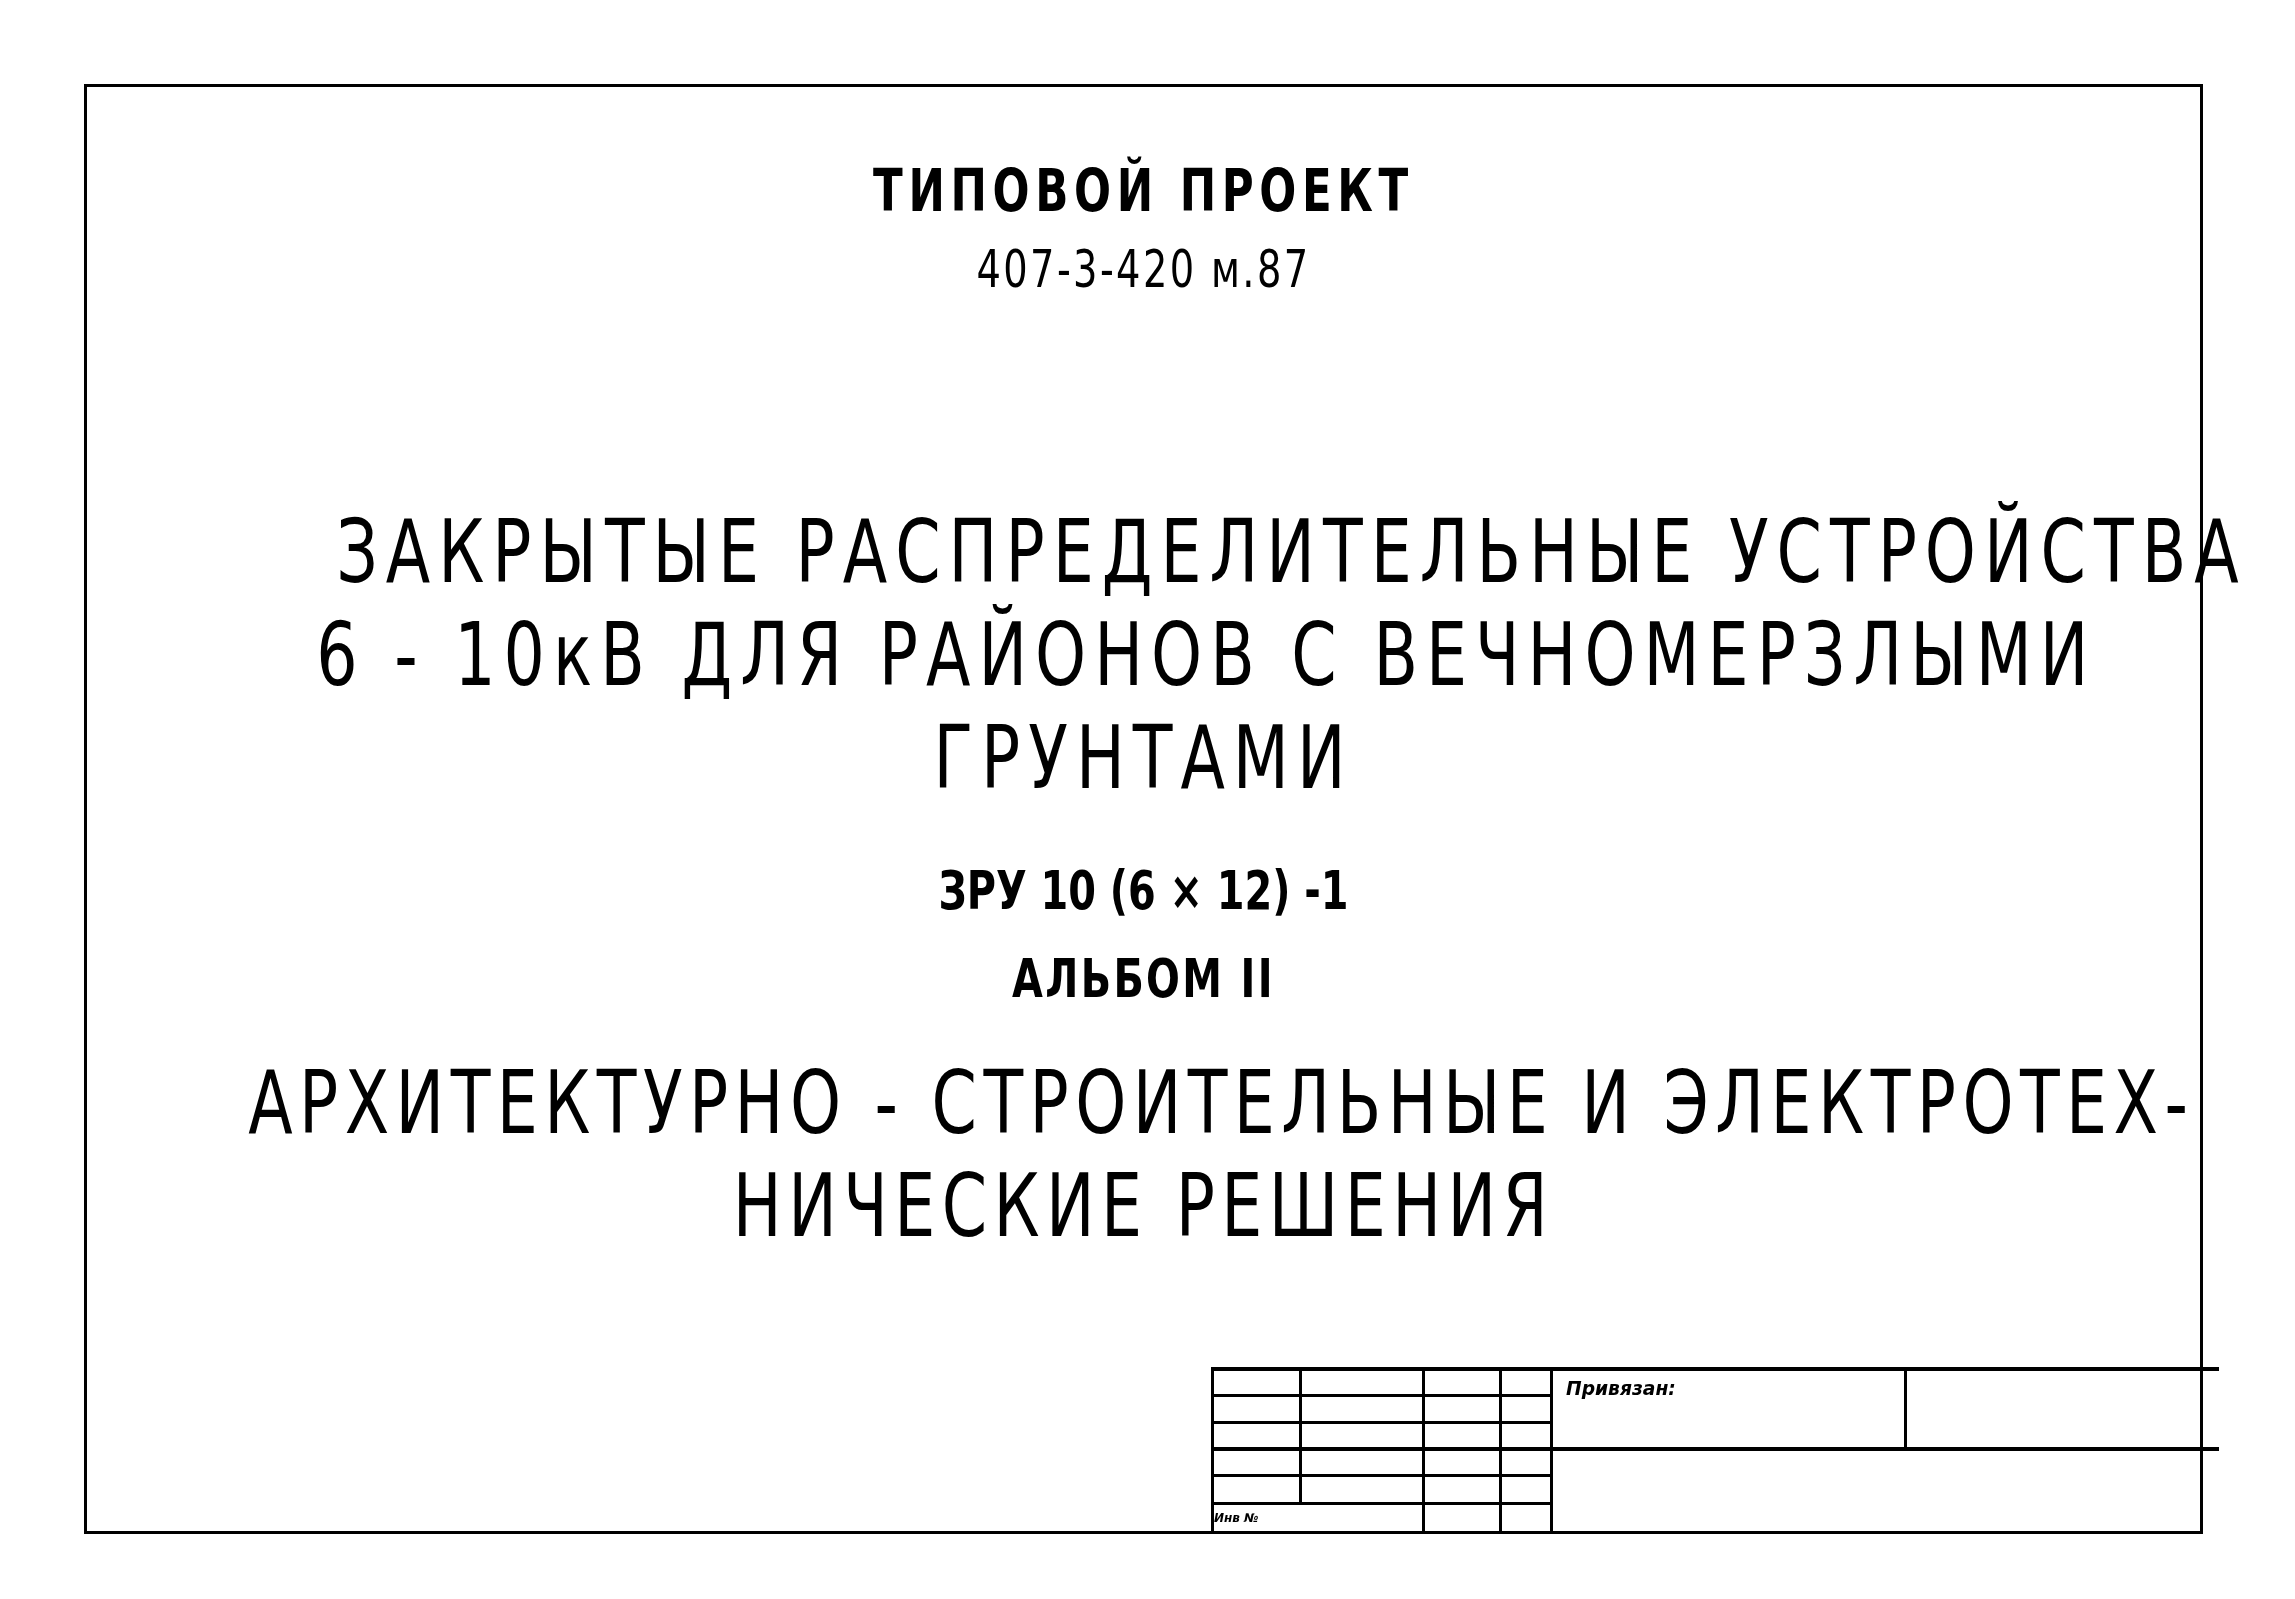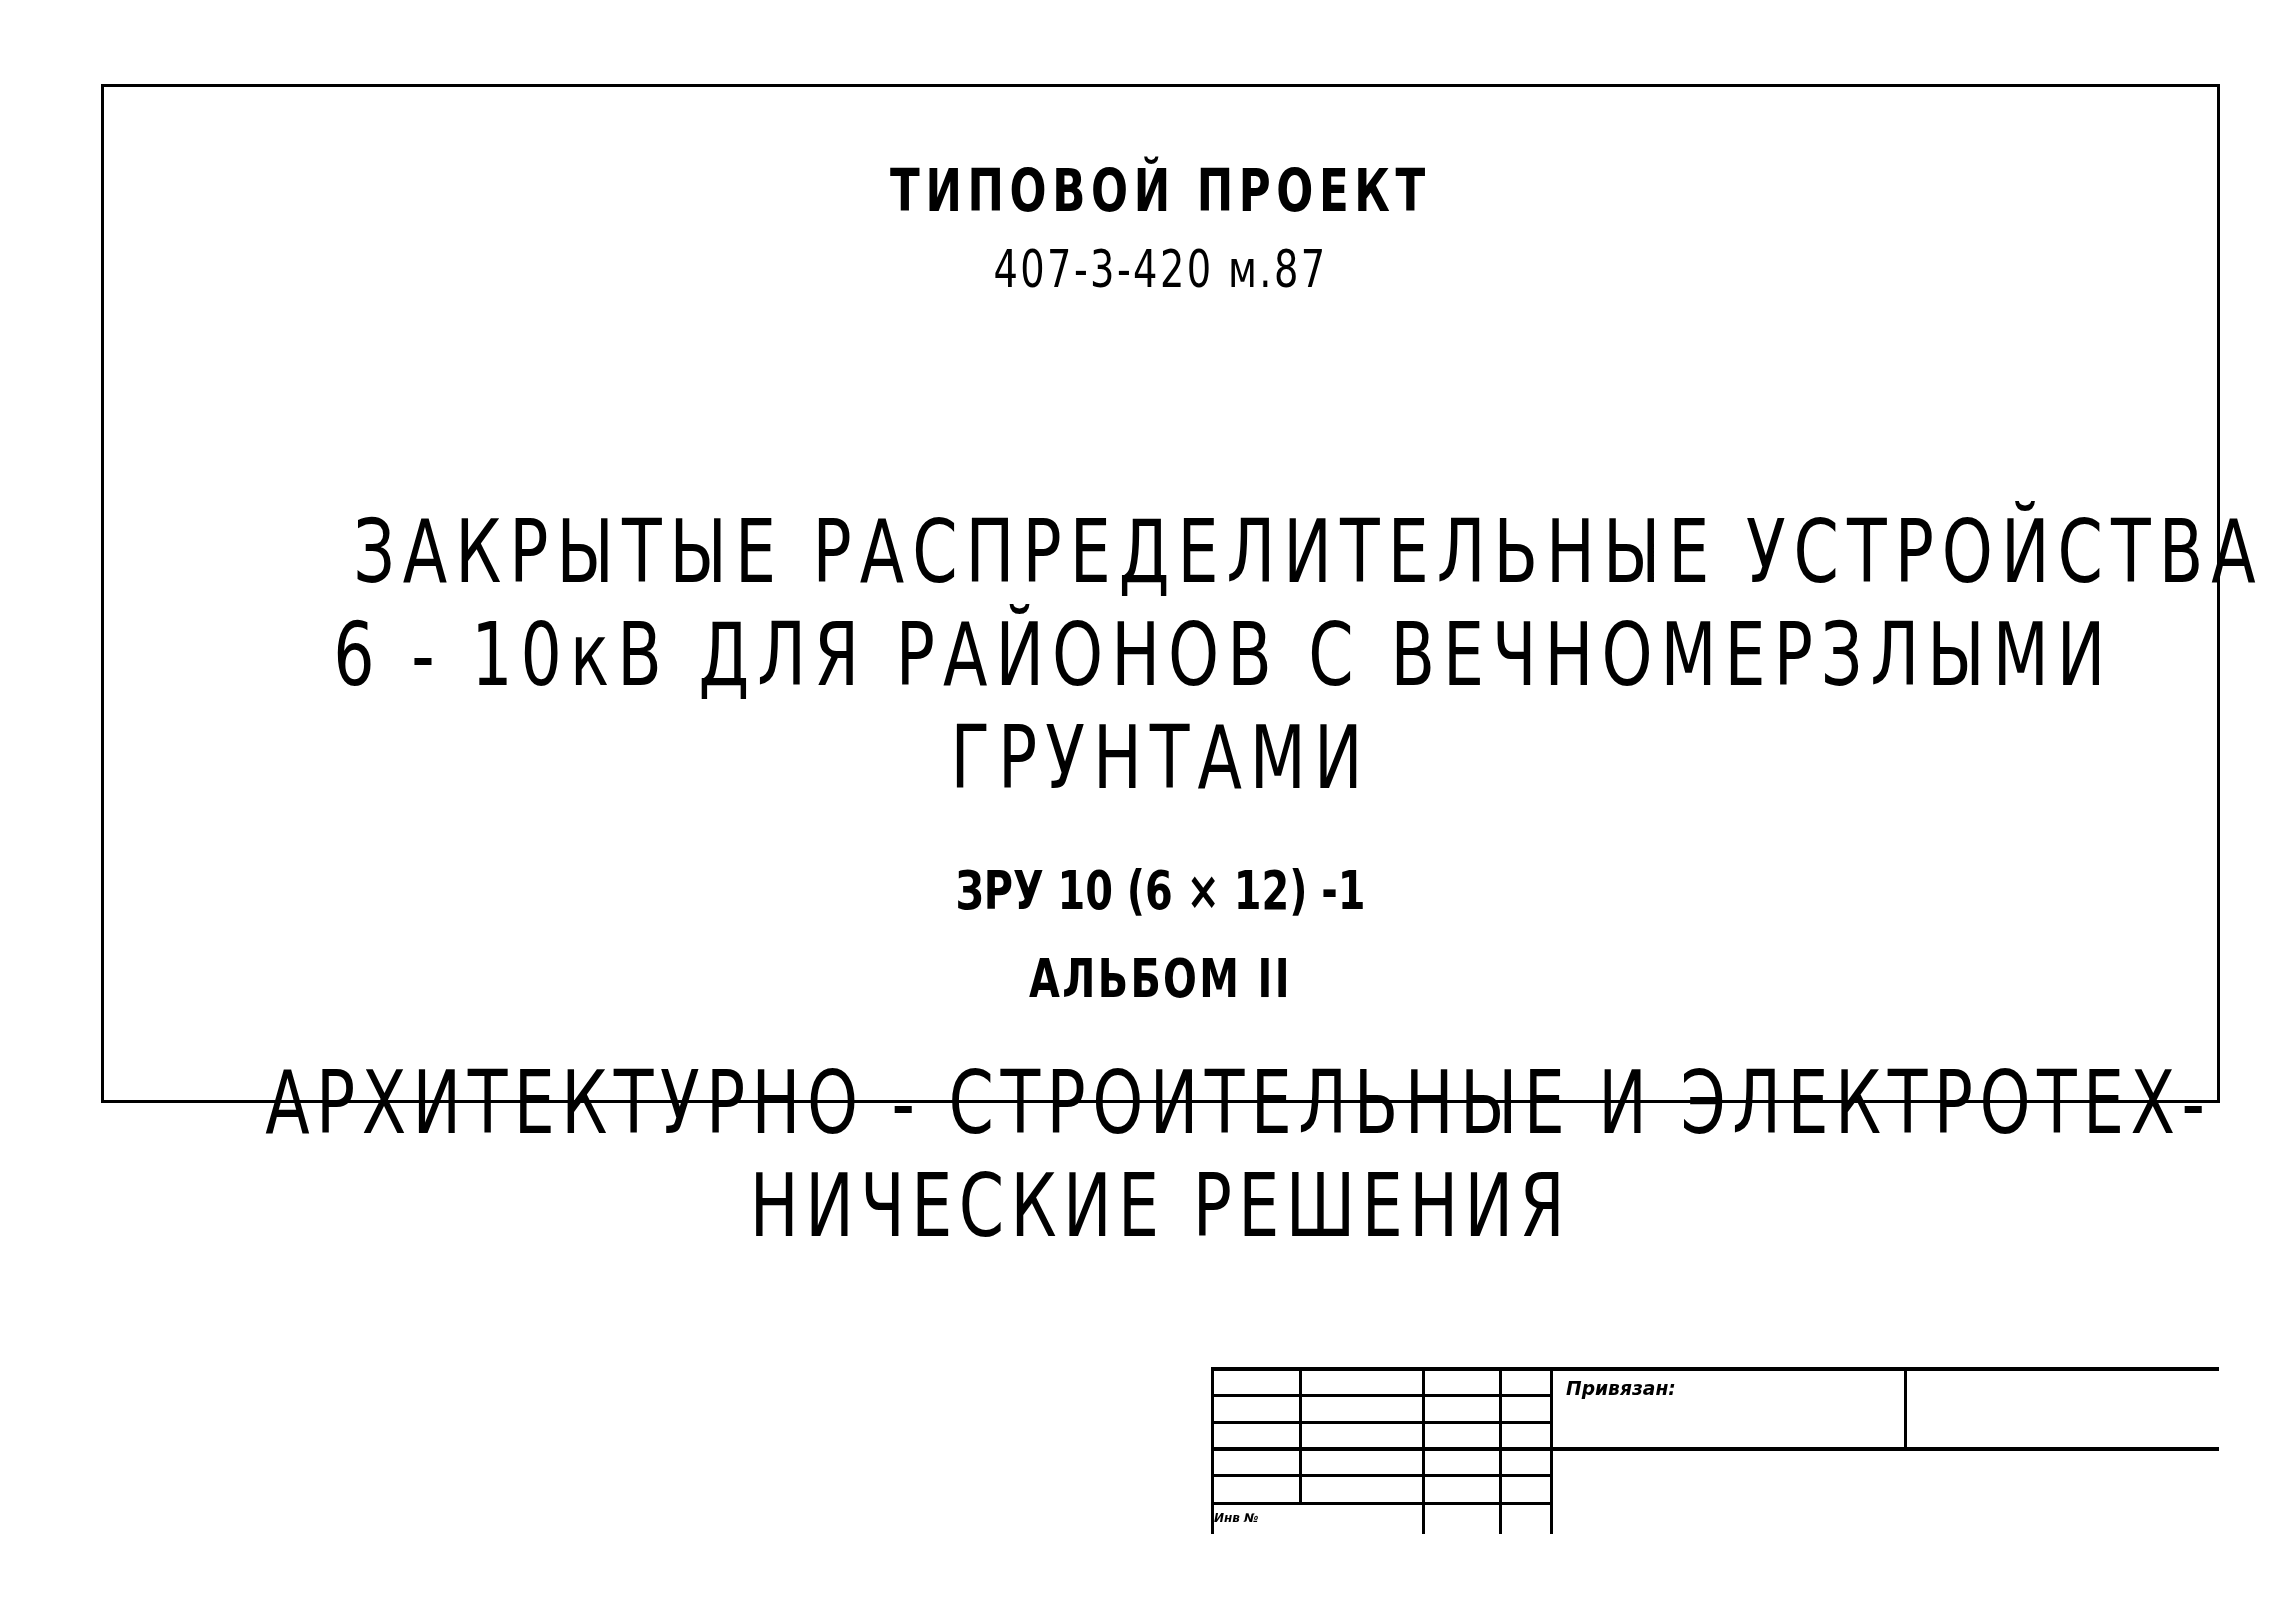--- a/index.html
+++ b/index.html
@@ -1,18 +1,18 @@
 <!DOCTYPE html>
 <html style="font-size:7.9px"><head>
 <meta charset="utf-8">
 <style>
   html, body { margin:0; padding:0; background:#ffffff; }
   body { width:2295px; height:1599px; position:relative; overflow:hidden;
          font-family:"DejaVu Sans", sans-serif; color:#000; }
-  .frame { position:absolute; left:101px; top:84px; width:2119px; height:1019px;
+  .frame { position:absolute; left:84px; top:84px; width:2119px; height:1450px;
            border:3.4px solid #000; box-sizing:border-box; }
   .t { position:absolute; left:0; width:100%; text-align:center; white-space:nowrap;
        font-family:"DejaVu Sans Condensed","DejaVu Sans", sans-serif; font-weight:normal;
        transform:scaleX(0.82); transform-origin:center; }
   .h-type   { top:69px;  font-size:59px; letter-spacing:6.9px; font-weight:bold; }
   .h-num    { top:152px;  font-size:52px; letter-spacing:2.9px; }
   .h-title1 { top:413px;  font-size:88px; letter-spacing:9.8px; left:59px; }
   .h-title2 { top:516px; font-size:88px; letter-spacing:9.8px; left:39px; }
   .h-title3 { top:619px; font-size:88px; letter-spacing:9.8px; }
   .h-code   { top:772px; font-size:54px; font-weight:bold; }

